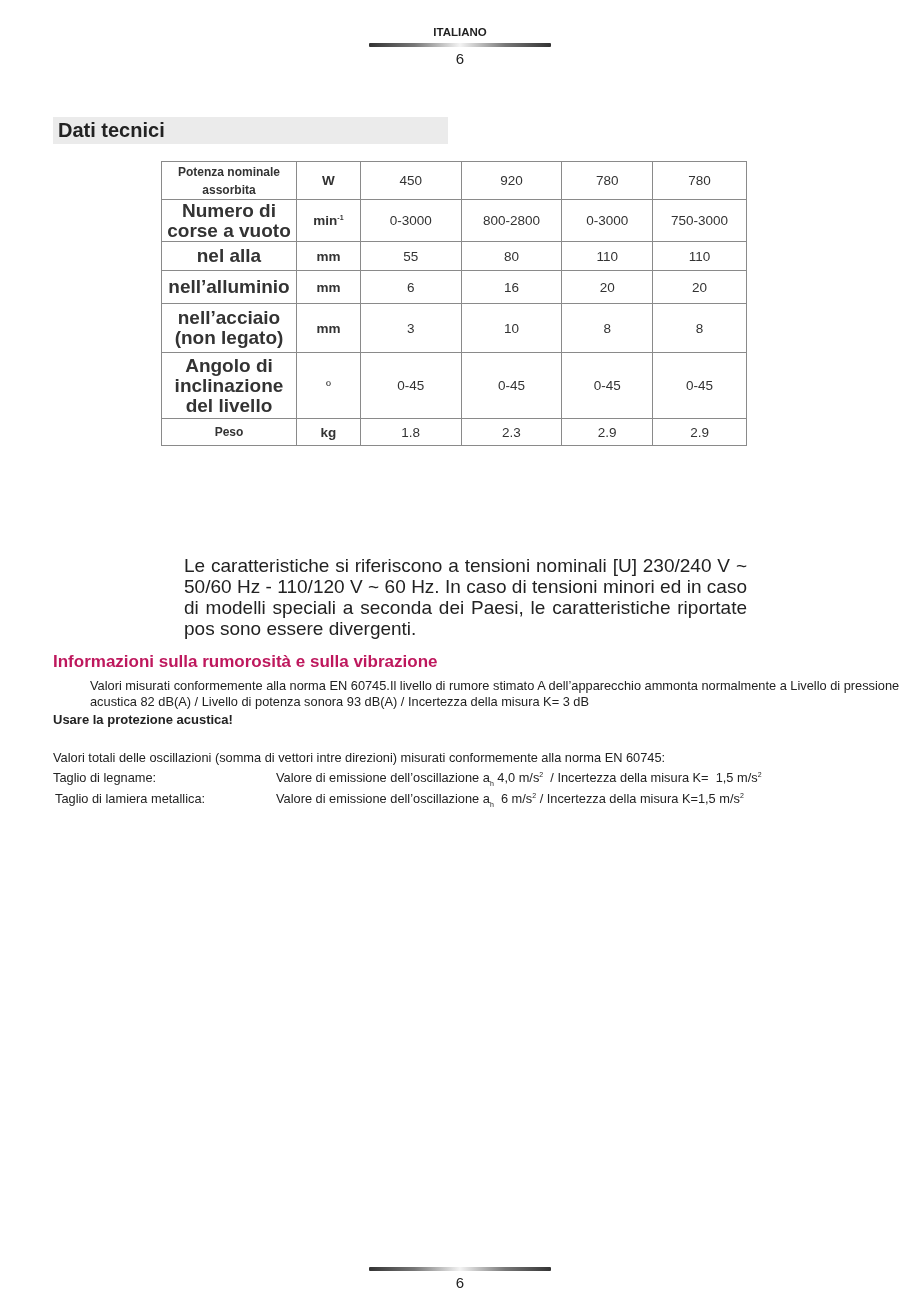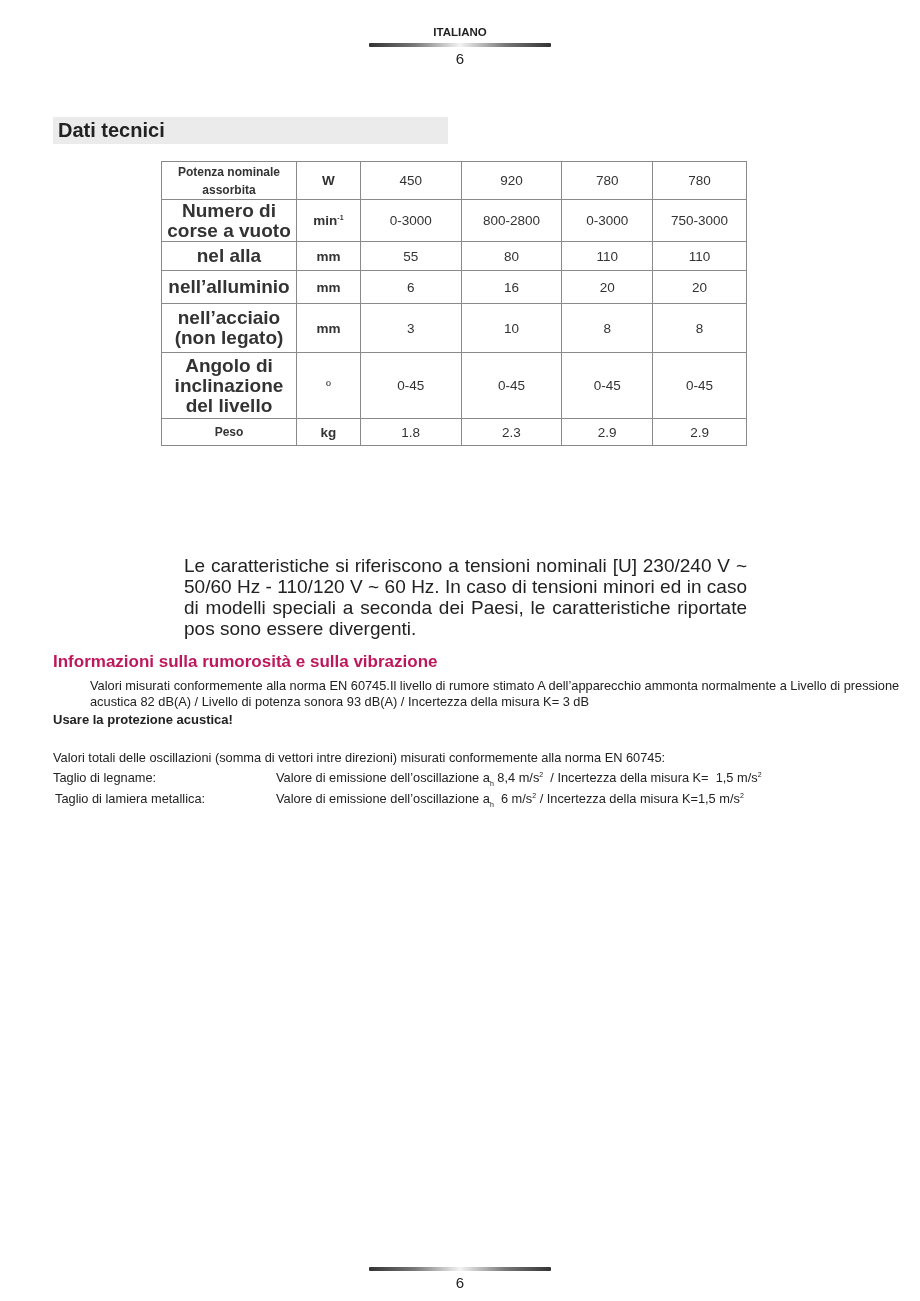--- a/index.html
+++ b/index.html
@@ -110,21 +110,21 @@
 <div class="note">Le caratteristiche si riferiscono a tensioni nominali [U] 230/240 V ~ 50/60 Hz - 110/120 V ~ 60 Hz. In caso di tensioni minori ed in caso di modelli  speciali a seconda dei Paesi, le caratteristiche riportate pos sono essere divergenti.</div>
 
 <div class="h2">Informazioni sulla rumorosità e sulla vibrazione</div>
 <div class="p1">Valori misurati conformemente alla norma EN 60745.Il livello di rumore stimato A dell’apparecchio ammonta normalmente a Livello di pressione acustica 82 dB(A) / Livello di potenza sonora 93 dB(A) / Incertezza della misura K= 3 dB</div>
 <div class="warn">Usare la protezione acustica!</div>
 
 <div class="vib-intro">Valori totali delle oscillazioni (somma di vettori intre direzioni) misurati conformemente alla norma EN 60745:</div>
 
 <div class="vib-row" style="left:53px; top:770px;">
   <span class="k">Taglio di legname:</span>
-  <span class="v"><span>Valore di emissione dell’oscillazione a</span><sub>h</sub><span style="white-space:pre"> 8,4 m/s</span><sup>2</sup><span style="white-space:pre">  / Incertezza della misura K=  1,5 m/s</span><sup>2</sup></span>
+  <span class="v"><span>Valore di emissione dell’oscillazione a</span><sub>h</sub><span style="white-space:pre"> 4,0 m/s</span><sup>2</sup><span style="white-space:pre">  / Incertezza della misura K=  1,5 m/s</span><sup>2</sup></span>
 </div>
 <div class="vib-row" style="left:55px; top:791px;">
   <span class="k">Taglio di lamiera metallica:</span>
   <span class="v" style="left:221px;"><span>Valore di emissione dell’oscillazione a</span><sub>h</sub><span style="white-space:pre">  6 m/s</span><sup>2</sup><span style="white-space:pre"> / Incertezza della misura K=1,5 m/s</span><sup>2</sup></span>
 </div>
 
 <div class="bar" style="top:1267px;"></div>
 <div class="pnum" style="top:1274px;">6</div>
 
 </body></html>

